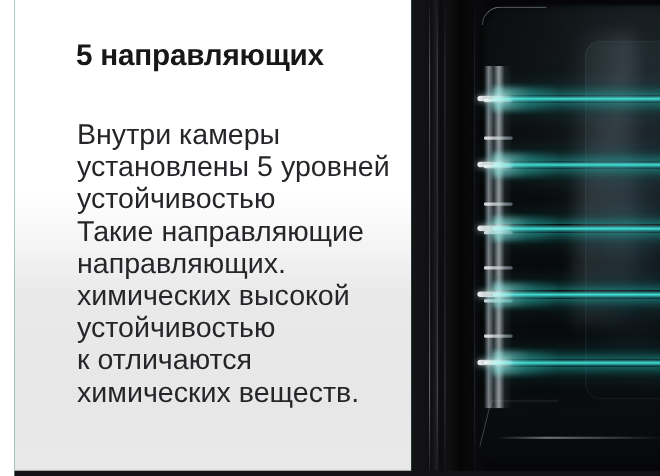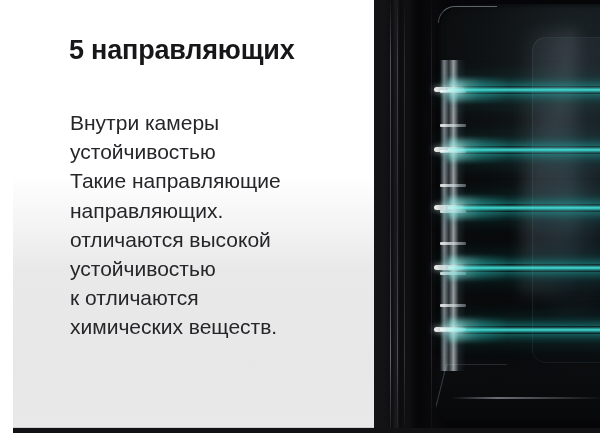--- a/index.html
+++ b/index.html
@@ -52,21 +52,21 @@
     color: #17171a;
     white-space: nowrap;
   }
 
   .body-copy {
     position: absolute;
     left: 57px;
     top: 108px;
     width: 300px;
     margin: 0;
-    font-size: 21px;
+    font-size: 26px;
     line-height: 29.2px;
     font-weight: 400;
     color: #26262a;
   }
   .body-copy .line {
     display: block;
     white-space: nowrap;
   }
 
   
@@ -303,24 +303,25 @@
 <body>
 
 <div class="slide">
 
   <div class="text-panel">
 
     <h1 class="headline">5 направляющих</h1>
 
     <p class="body-copy">
       <span class="line">Внутри камеры</span>
+      <span class="line">установлены 5 уровней</span>
       <span class="line">устойчивостью</span>
       <span class="line">Такие направляющие</span>
       <span class="line">направляющих.</span>
-      <span class="line">отличаются высокой</span>
+      <span class="line">химических высокой</span>
       <span class="line">устойчивостью</span>
       <span class="line">к отличаются</span>
       <span class="line">химических веществ.</span>
     </p>
 
     <div class="panel-bottom-edge"></div>
   </div>
 
   <div class="photo-panel">
 

